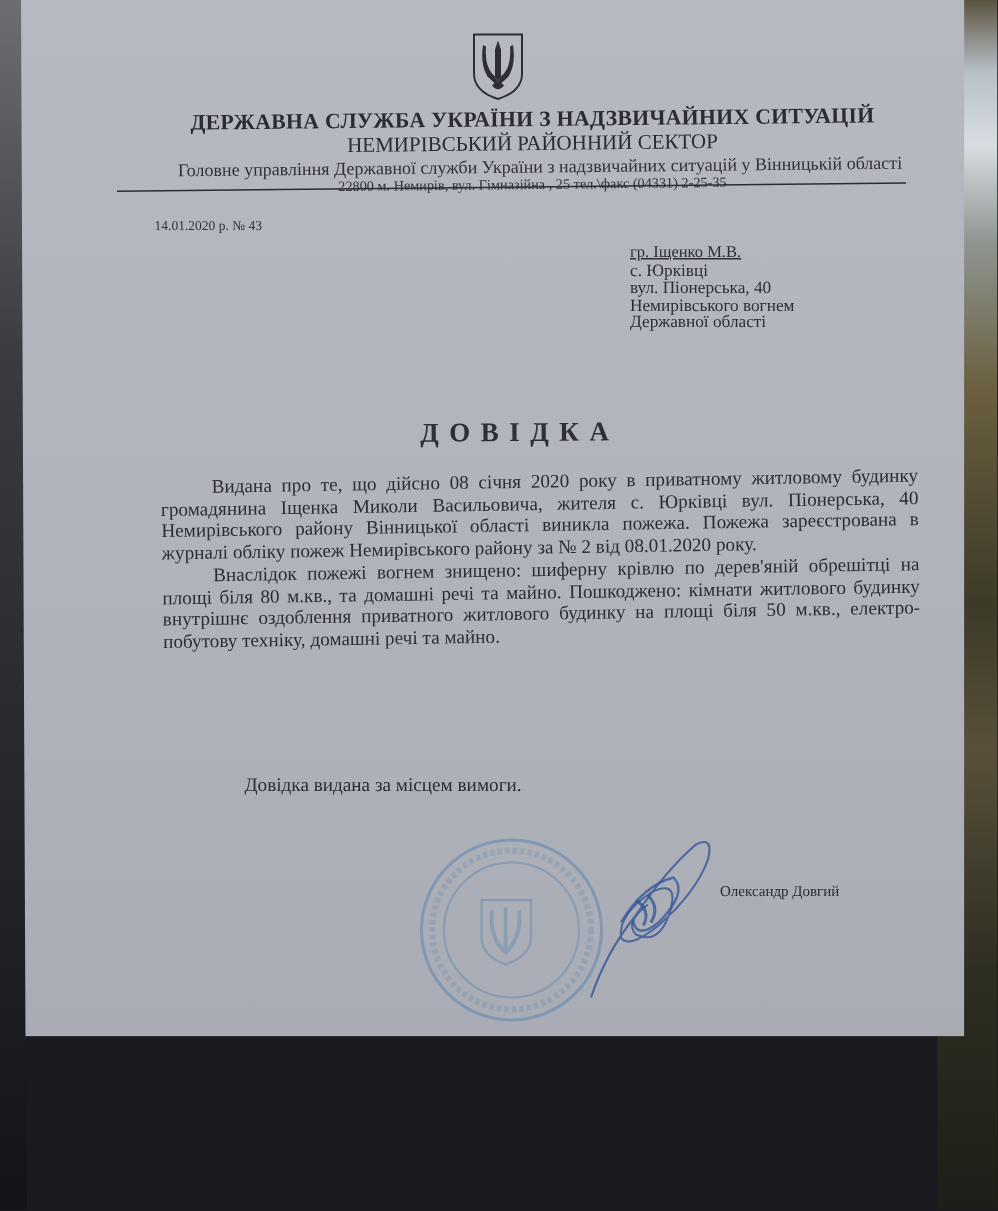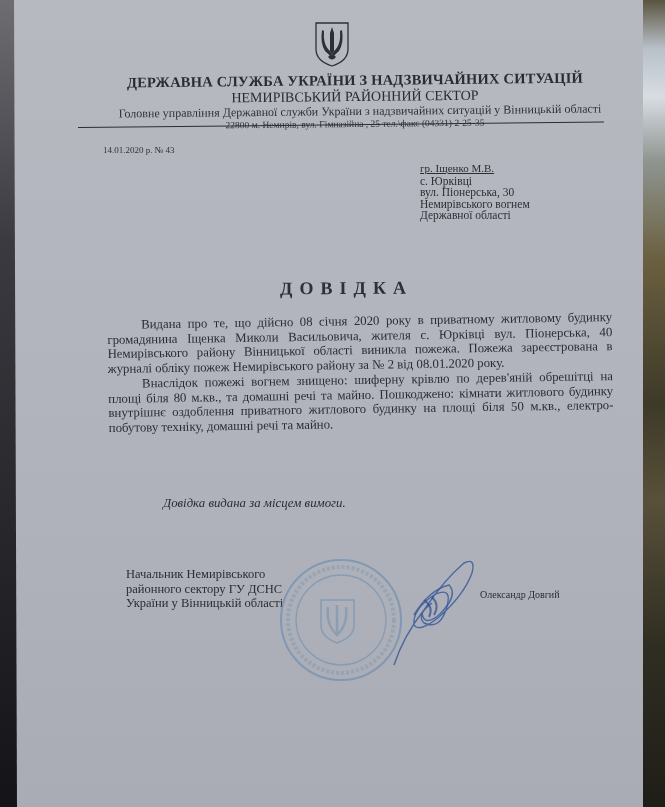--- a/index.html
+++ b/index.html
@@ -10,21 +10,21 @@
   }
   .left-edge {
     position: absolute; left: 0; top: 0; width: 18px; height: 807px;
     background: linear-gradient(to bottom, #6d6d72 0%, #3a3a40 30%, #141418 100%);
   }
   .right-bg {
     position: absolute; right: 0; top: 0; width: 40px; height: 807px;
     background: linear-gradient(to bottom, #5a5440 0%, #b8c0c8 6%, #d8dde3 12%, #8e9590 20%, #6b6040 32%, #3d3a28 50%, #58503a 62%, #2f2e22 80%, #1e1e18 100%);
   }
   .paper {
-    position: absolute; left: 14px; top: 0; width: 629px; height: 807px;
+    position: absolute; left: 14px; top: 0; width: 629px; height: 691px;
     background: linear-gradient(to bottom, #b7b9c1 0%, #b2b5bd 40%, #aeb1b9 70%, #a9acb5 100%);
     clip-path: polygon(0 0, 100% 0, 100% 100%, 3px 100%);
     color: #2a2a30;
   }
   .coat {
     position: absolute; left: 299px; top: 21px; width: 38px; height: 46px;
   }
   .h1 {
     position: absolute; left: 96px; top: 72px; width: 490px;
     font-size: 14.5px; font-weight: bold; letter-spacing: 0.2px; color: #2b2c33;
@@ -58,21 +58,21 @@
     font-size: 18px; font-weight: bold; letter-spacing: 7px; color: #2f2f36;
     transform: rotate(-0.4deg);
   }
   .body-text {
     position: absolute; left: 93px; top: 318px; width: 505px;
     font-size: 12.8px; line-height: 14.7px; text-align: justify; color: #2c2c34;
     transform: rotate(-0.9deg); transform-origin: left top;
   }
   .body-text p { margin: 0; text-indent: 34px; }
   .closing {
-    position: absolute; left: 149px; top: 496px; font-size: 12.8px; color: #2c2c34; font-style: italic;
+    position: absolute; left: 149px; top: 516px; font-size: 12.8px; color: #2c2c34;
   }
   .position {
     position: absolute; left: 112px; top: 567px; font-size: 12.5px; line-height: 14.5px; color: #2c2c34;
   }
   .signer {
     position: absolute; left: 466px; top: 589px; font-size: 10px; color: #2c2c34;
   }
   .stamp {
     position: absolute; left: 262px; top: 555px; width: 130px; height: 130px;
   }
@@ -99,39 +99,34 @@
   <div class="h2">НЕМИРІВСЬКИЙ РАЙОННИЙ СЕКТОР</div>
   <div class="h3">Головне управління Державної служби України з надзвичайних ситуацій у Вінницькій області</div>
   <div class="h4">22800 м. Немирів, вул. Гімназійна , 25 тел.\факс  (04331) 2-25-35</div>
   <div class="rule"></div>
 
   <div class="ref">14.01.2020 р. № 43</div>
 
   <div class="addressee">
     <div class="name">гр. Іщенко М.В.</div>
     <div>с. Юрківці</div>
-    <div>вул. Піонерська, 30</div>
+    <div>вул. Піонерська, 40</div>
     <div>Немирівського вогнем</div>
     <div>Державної області</div>
   </div>
 
   <div class="title">ДОВІДКА</div>
 
   <div class="body-text">
     <p>Видана  про те, що дійсно 08 січня 2020 року в приватному житловому будинку громадянина Іщенка Миколи Васильовича, жителя с. Юрківці вул. Піонерська, 40 Немирівського району Вінницької області виникла пожежа. Пожежа зареєстрована в журналі обліку пожеж Немирівського району за   № 2 від 08.01.2020 року.</p>
     <p>Внаслідок пожежі вогнем знищено: шиферну крівлю по дерев'яній обрешітці на площі біля 80 м.кв., та домашні речі та майно. Пошкоджено: кімнати житлового будинку внутрішнє оздоблення приватного житлового будинку на площі біля 50 м.кв., електро-побутову техніку, домашні речі та майно.</p>
   </div>
 
   <div class="closing">Довідка видана за місцем вимоги.</div>
 
-  <div class="position">
-    <div>Начальник Немирівського</div>
-    <div>районного сектору ГУ ДСНС</div>
-    <div>України у Вінницькій області</div>
-  </div>
 
   <svg class="stamp" viewBox="0 0 130 130">
     <circle cx="65" cy="65" r="60" fill="none" stroke="#6e8fb0" stroke-width="2" opacity="0.7"></circle>
     <circle cx="65" cy="65" r="45" fill="none" stroke="#6e8fb0" stroke-width="1.3" opacity="0.6"></circle>
     <circle cx="65" cy="65" r="53" fill="none" stroke="#6e8fb0" stroke-width="4" stroke-dasharray="3 2" opacity="0.35"></circle>
     <path d="M45 45 H78 V70 Q78 82 61 88 Q45 82 45 70 Z" fill="none" stroke="#6e8fb0" stroke-width="1.5" opacity="0.6"></path>
     <path d="M61 50 V78 M52 52 Q50 70 61 80 Q72 70 70 52" fill="none" stroke="#6e8fb0" stroke-width="2.5" opacity="0.55"></path>
   </svg>
 
   <svg class="signature" viewBox="0 0 95 115">

